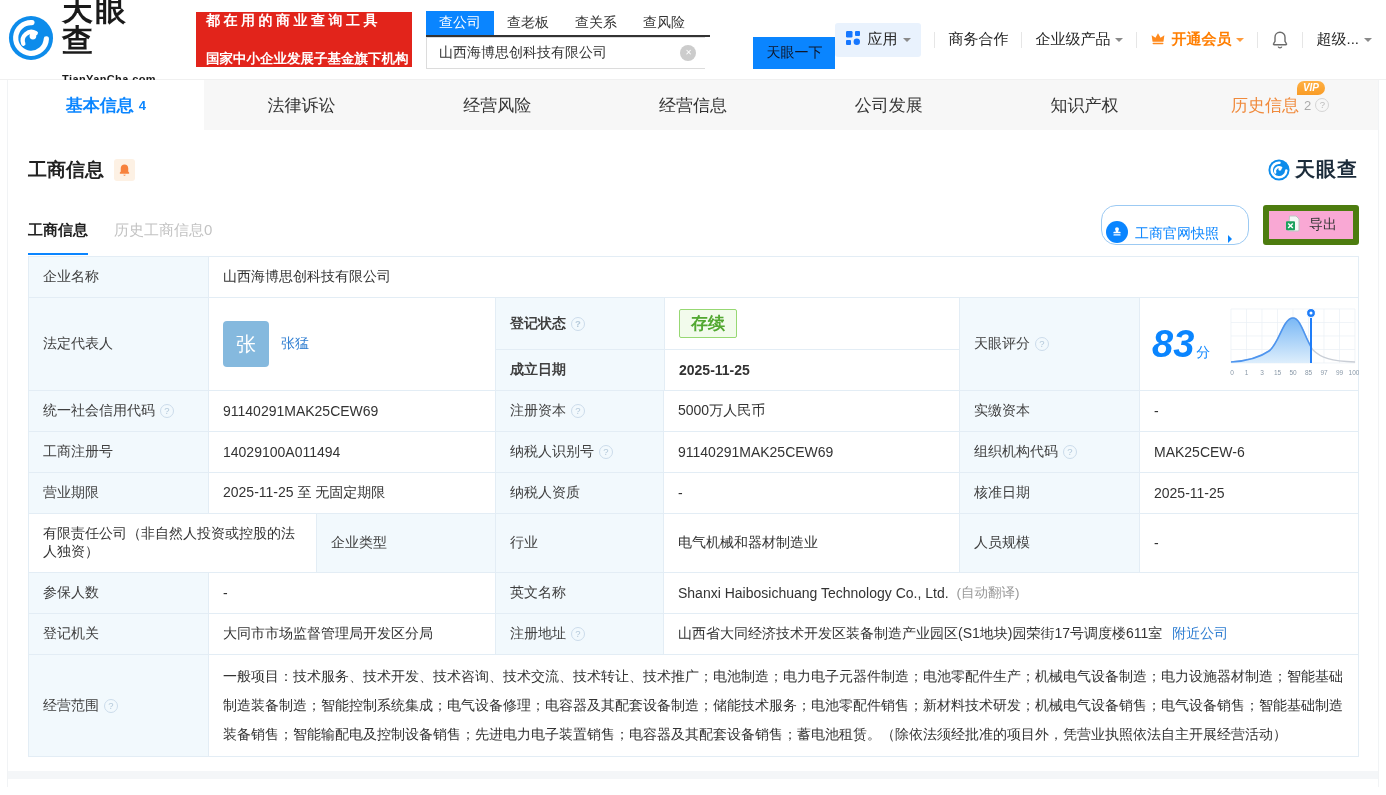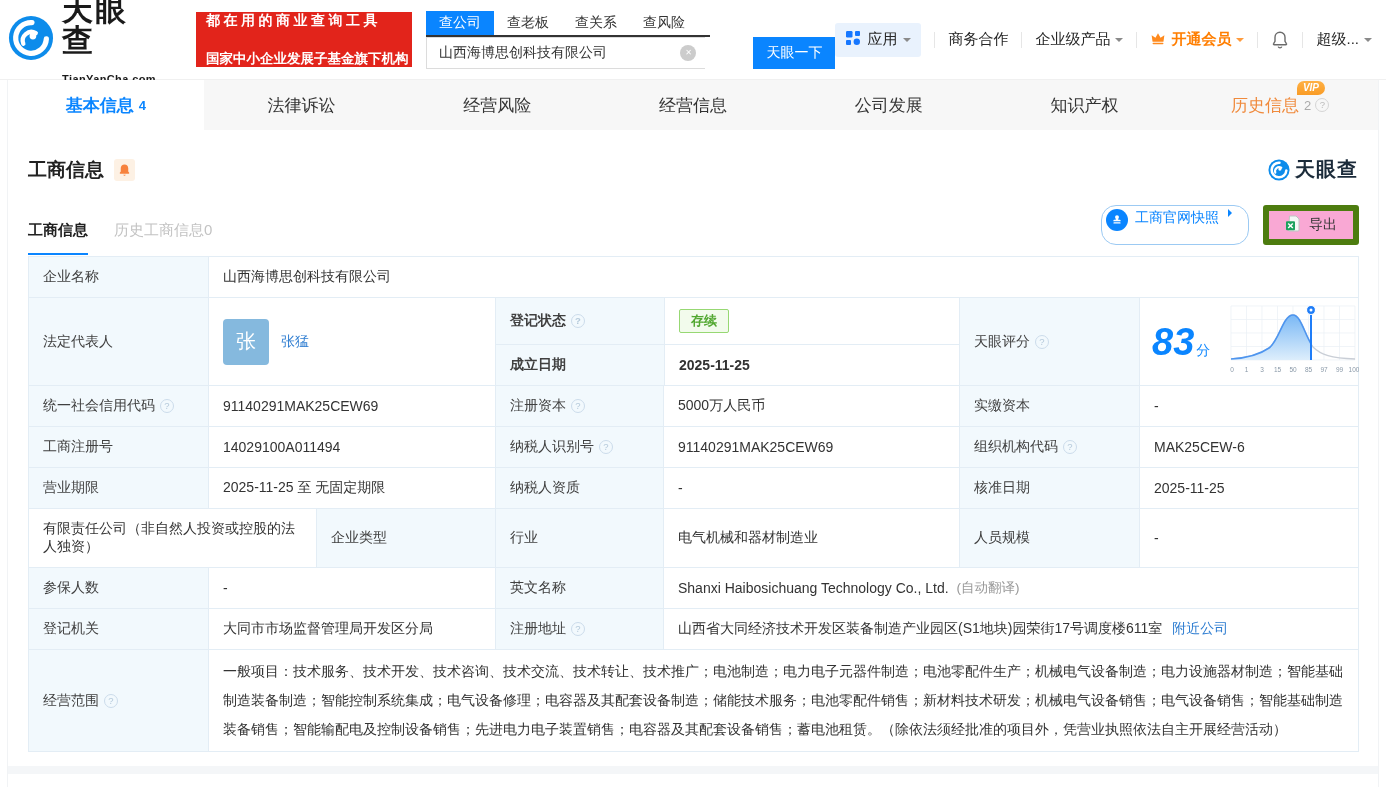--- a/index.html
+++ b/index.html
@@ -23,21 +23,21 @@
   .stabs{display:flex;width:fit-content;border-bottom:2px solid #333;padding-right:12px;}
   .stab{font-size:14px;padding:3px 13px;cursor:pointer;color:#333;}
   .stab.active{background:var(--blue);color:#fff;}
   .srow{display:flex;}
   .sinputwrap{position:relative;flex:1;}
   .sinput{width:100%;height:32px;border:1px solid #dcdcdc;border-right:none;padding:0 30px 0 12px;
     font-size:14px;color:#333;outline:none;font-family:inherit;}
   .sclear{position:absolute;right:9px;top:8px;width:16px;height:16px;border-radius:50%;background:#ccc;cursor:pointer;}
   .sclear::after{content:"✕";position:absolute;left:0;top:0;width:16px;height:16px;line-height:16px;
     text-align:center;font-size:8px;color:#fff;}
-  .sbtn{width:82px;height:32px;background:var(--blue);color:#ffffff;font-size:14px;border:none;cursor:pointer;font-family:Liberation Serif, serif;margin-left:48px;}
+  .sbtn{width:82px;height:32px;background:var(--blue);color:#0f172a;font-size:14px;border:none;cursor:pointer;font-family:Liberation Serif, serif;margin-left:48px;}
   .topnav{margin-left:auto;display:flex;align-items:center;}
   .appchip{display:flex;align-items:center;gap:6px;background:#e9f2fd;border-radius:3px;padding:7px 10px;cursor:pointer;}
   .navitem{font-size:15px;color:#262626;display:flex;align-items:center;gap:5px;cursor:pointer;white-space:nowrap;}
   .navitem.vip{color:#ff7e00;font-weight:700;}
   .sep{width:1px;height:16px;background:#e6e6e6;margin:0 13px;}
   .caret{width:0;height:0;border:4px solid transparent;border-top-color:#8a8a8a;margin-top:4px;}
   .caret.o{border-top-color:#ff9b3d;}
   
   .page{margin:0 7px;border-left:1px solid #f1f3f5;border-right:1px solid #f1f3f5;min-height:707px;}
   .maintabs{display:flex;height:50px;background:#f7f7f7;}
@@ -63,22 +63,22 @@
     align-items:center;justify-content:center;cursor:pointer;}
   .minibrand{margin-left:auto;display:flex;align-items:center;gap:5px;}
   .minibrand .t{font-size:20px;font-weight:800;color:#1b2b3a;letter-spacing:1px;}
   
   .subrow{display:flex;align-items:flex-end;justify-content:space-between;margin:22px 19px 0 20px;}
   .subtabs{display:flex;gap:26px;align-items:baseline;}
   .subtab{font-size:15px;color:#222;font-weight:700;padding-bottom:13px;cursor:pointer;}
   .subtab.active{border-bottom:2.5px solid var(--blue);}
   .subtab.dim{color:#c3c3c3;font-weight:400;}
   .actions{display:flex;gap:14px;margin-bottom:10px;}
-  .snapbtn{display:flex;align-items:flex-start;gap:7px;border:1px solid #9ccaf3;border-radius:15px;background:#fff;
-    padding:3px 12px 7px 4px;color:var(--blue);font-size:14px;cursor:pointer;font-family:inherit;}
+  .snapbtn{display:flex;align-items:flex-end;gap:7px;border:1px solid #9ccaf3;border-radius:15px;background:#fff;
+    padding:3px 12px 1px 4px;color:var(--blue);font-size:14px;cursor:pointer;font-family:inherit;}
   .stampcir{width:22px;height:22px;border-radius:50%;background:var(--blue);display:flex;align-items:center;justify-content:center;}
   .arrow-r{width:0;height:0;border:4px solid transparent;border-left-color:var(--blue);margin-left:2px;}
   .expbtn{display:flex;align-items:center;gap:8px;border:6px solid #4d7c0f;border-radius:3px;background:#f9a8d4;
     padding:4px 16px;color:#333;font-size:14px;cursor:pointer;font-family:inherit;}
   
   .biz-table{margin:1px 19px 0 20px;border:1px solid var(--border);font-size:14px;}
   .trow{display:flex;border-top:1px solid var(--border);}
   .trow:first-child{border-top:none;}
   .trow > *:not(:first-child){border-left:1px solid var(--border);}
   .cell{display:flex;align-items:center;padding:11px 14px;}
@@ -88,21 +88,21 @@
   .w4{width:296px;flex:none;} .w5{width:180px;flex:none;} .w6{width:224px;flex:none;}
   .rest{flex:1;}
   .midcol{width:464px;flex:none;display:flex;flex-direction:column;font-weight:bold;}
   .midrow{display:flex;flex:1;}
   .midrow.bt{border-top:1px solid var(--border);}
   .midrow > .cell:not(:first-child){border-left:1px solid var(--border);}
   .repcell{gap:12px;}
   .avatar{width:46px;height:46px;border-radius:4px;background:#85b9de;color:#fff;font-size:20px;
     display:flex;align-items:center;justify-content:center;cursor:pointer;flex:none;}
   a.plink{color:var(--link);text-decoration:none;cursor:pointer;}
-  .badge-active{border:1px solid #97d873;background:#f2fbec;color:#52a831;font-size:13px;
+  .badge-active{border:1px solid #97d873;background:#f2fbec;color:#52a831;font-size:17px;
     padding:2px 11px;border-radius:2px;}
   .scorecell{padding:4px 4px 4px 12px;gap:8px;justify-content:space-between;}
   .scorenum{display:flex;align-items:baseline;color:var(--blue);}
   .scorenum .n{font-size:38px;font-weight:700;font-style:italic;line-height:1;}
   .scorenum .u{font-size:14px;margin-left:2px;}
   .note{color:#999;margin-left:8px;font-size:13.5px;}
   .nearby{margin-left:10px;white-space:nowrap;}
   .scopeval{line-height:29px;padding:7px 14px;display:block;}
   .bottomstrip{height:8px;background:#f4f6f8;margin-top:14px;}
 </style>

